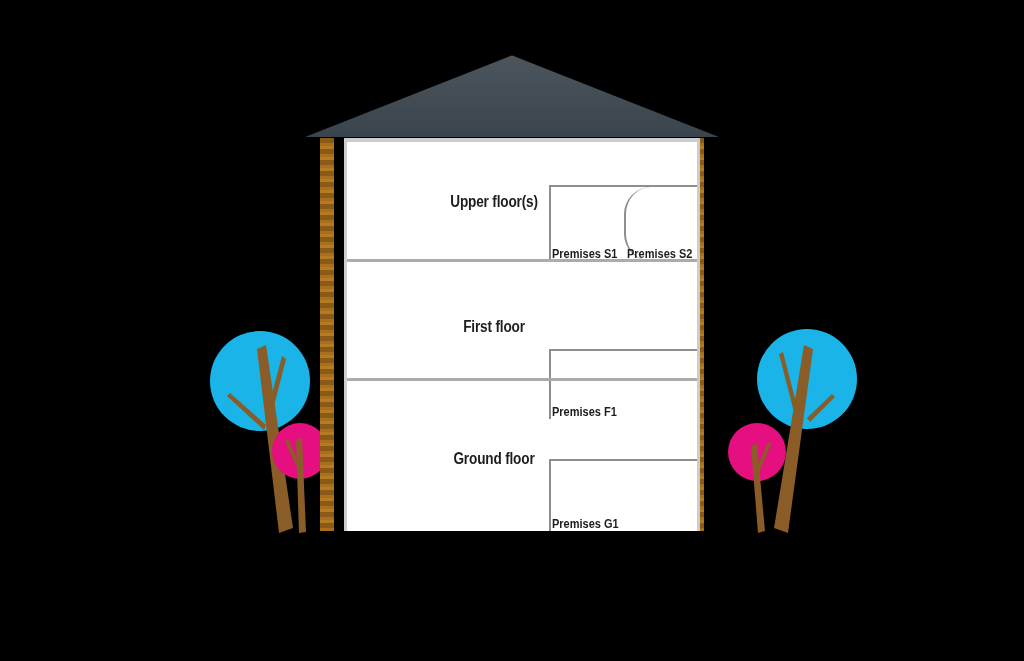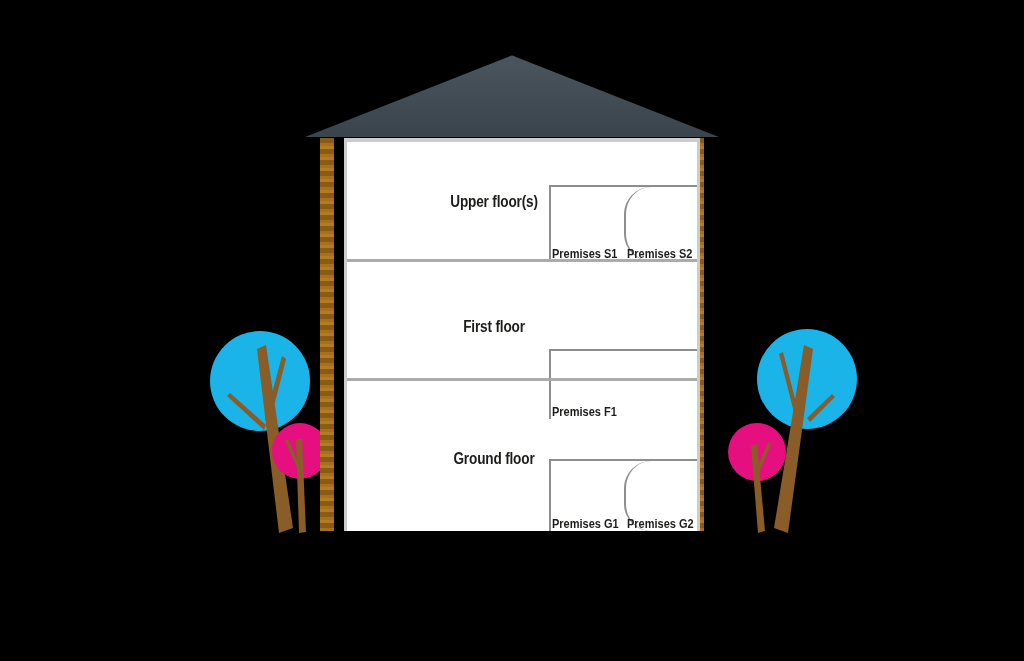--- a/index.html
+++ b/index.html
@@ -143,23 +143,20 @@
         <span class="plabel">Premises F1</span>
       </div>
     </div>
     <div class="abs floor-divider divider-2"></div>
 
     <div class="abs floor-label label-ground">Ground floor</div>
     <div class="abs pbox pbox-ground">
       <div class="pcell">
         <span class="plabel">Premises G1</span>
       </div>
-      <div class="pcell">
-        <span class="plabel">Premises G2</span>
-      </div>
     </div>
 
     <div class="abs interior-border"></div>
   </div>
 
   <svg class="abs roof" viewBox="0 0 418 86">
     <defs>
       <linearGradient id="roofGrad" x1="0" y1="0" x2="0" y2="1">
         <stop class="roof-stop1" offset="0"></stop>
         <stop class="roof-stop2" offset="1"></stop>

